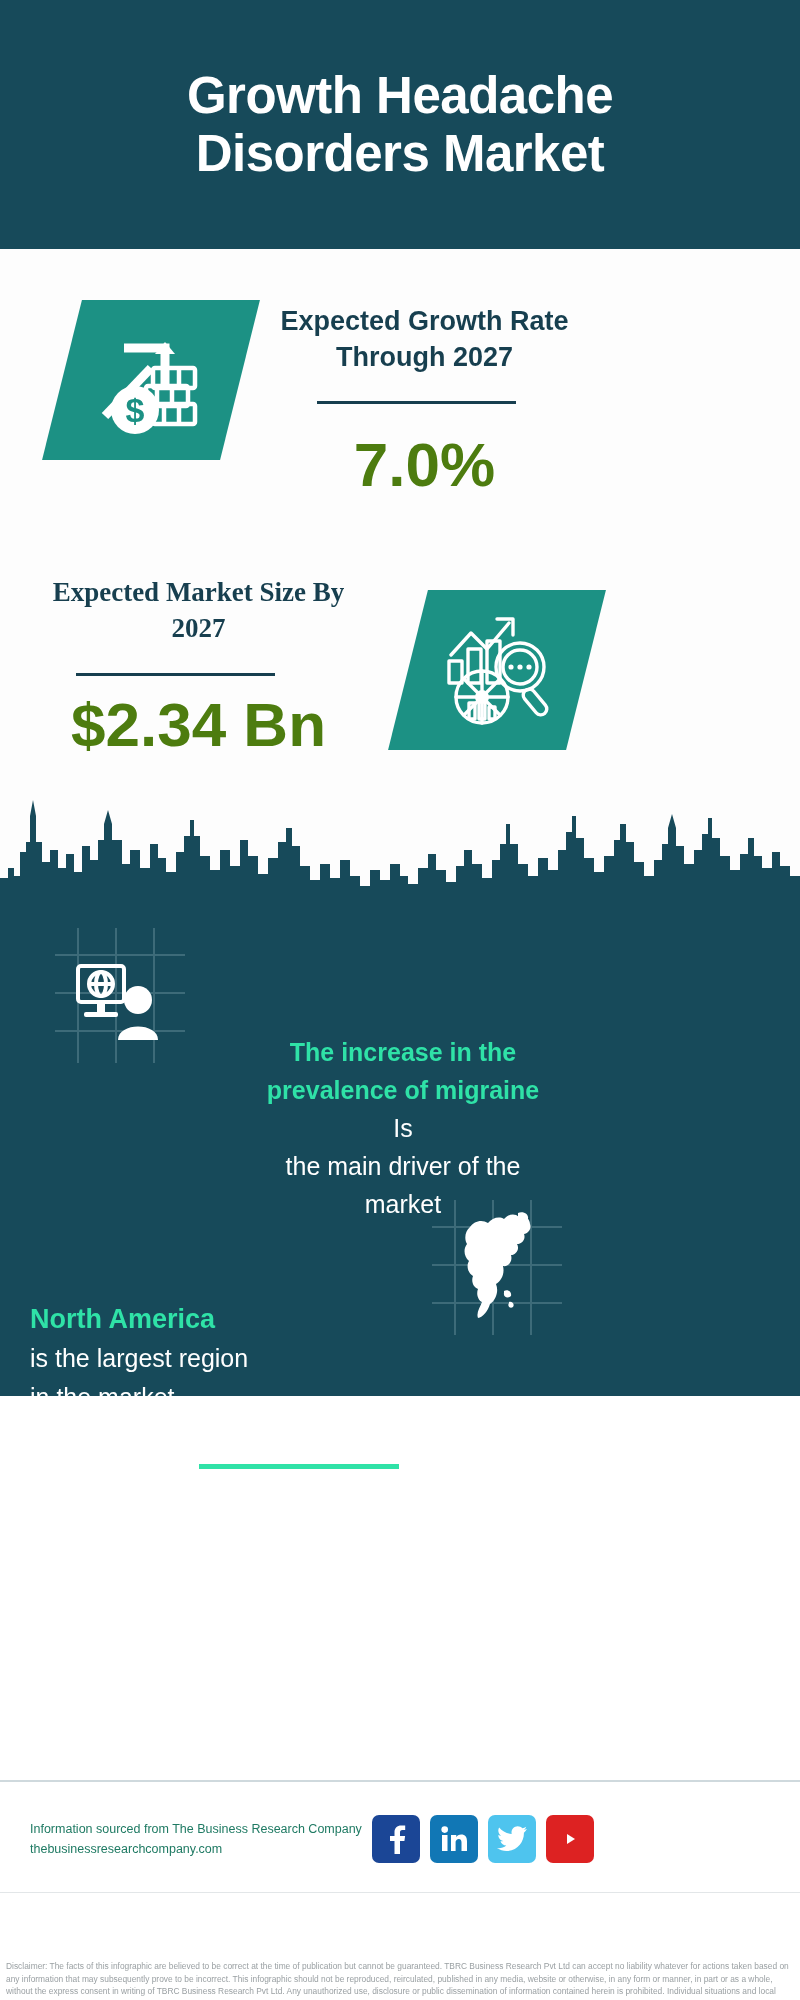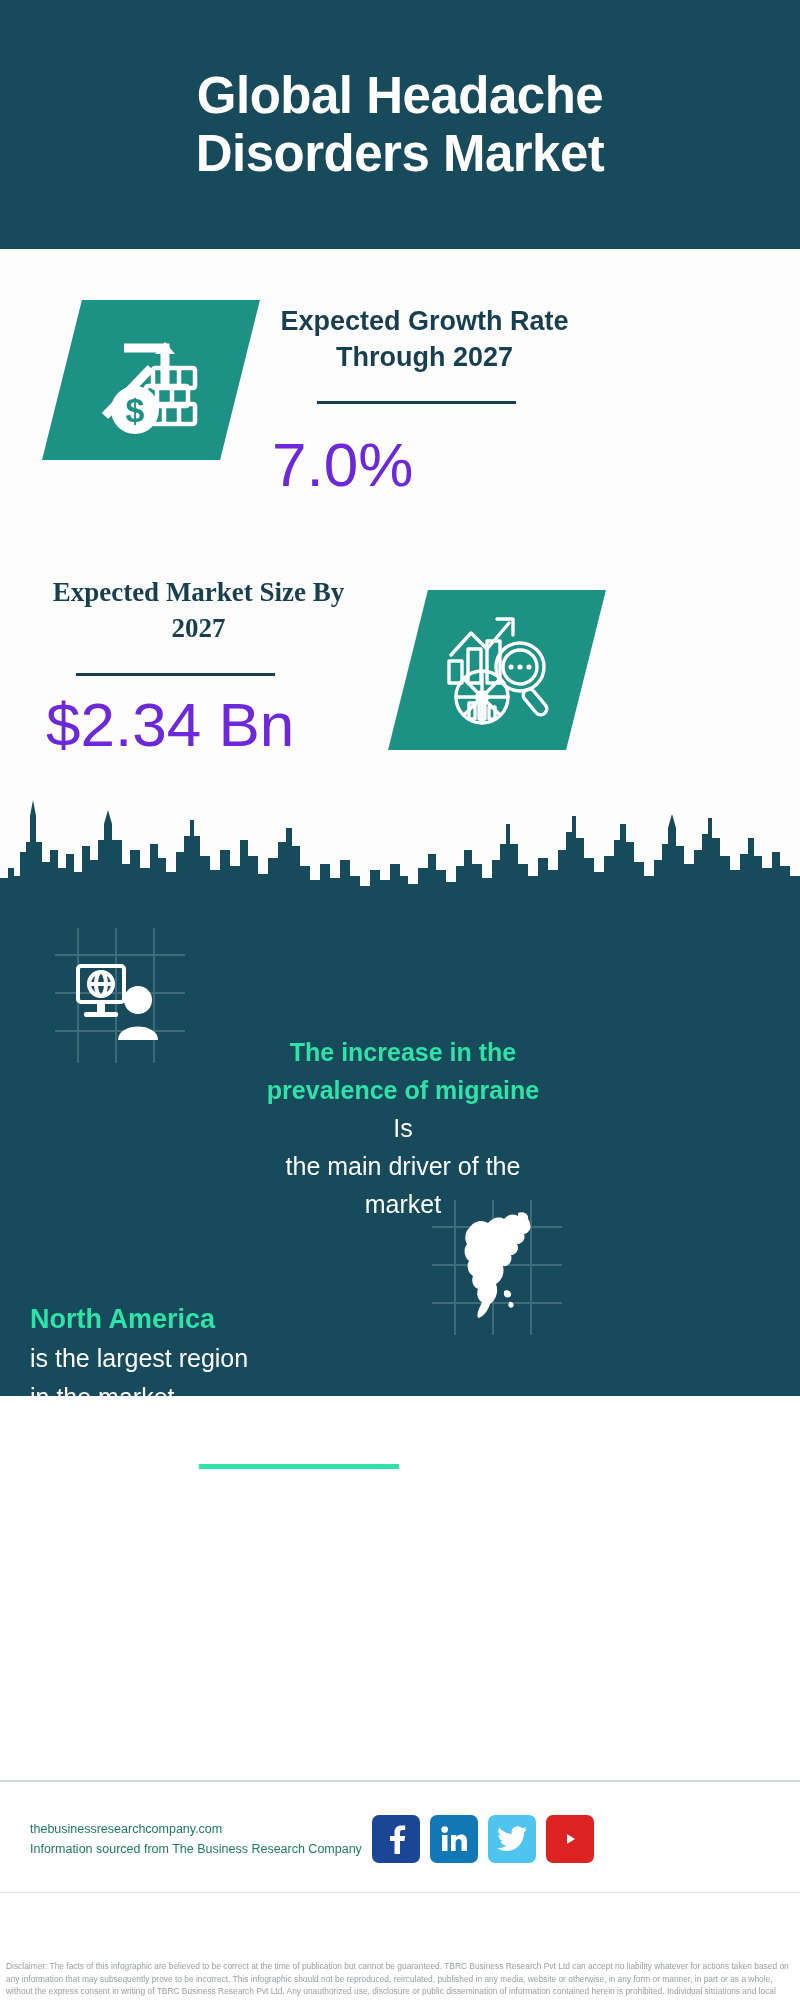--- a/index.html
+++ b/index.html
@@ -60,23 +60,24 @@
   .size-label{left:46px;top:574px;width:305px;font-family:Liberation Serif, serif;}
 
   .rule{
     position:absolute;height:3px;background:#173f4f;
   }
   .growth-rule{left:317px;top:401px;width:199px;}
   .size-rule{left:76px;top:673px;width:199px;}
 
   .big-value{
     position:absolute;
-    color:#6d28d9;
+    color:#4d7c0f;
     font-size:62px;
-    font-weight:normal;
+    font-weight:bold;
+    text-align:center;
     line-height:66px;
   }
   .growth-value{left:272px;top:432px;width:305px;}
   .size-value{left:46px;top:692px;width:305px;}
 
   
   .skyline{
     position:absolute;left:0;top:780px;width:800px;height:130px;
   }
   
@@ -130,21 +131,21 @@
   .disclaimer-sep{
     position:absolute;left:0;top:1892px;width:800px;height:1px;background:#e2e6e8;
   }
 </style>
 </head>
 <body>
 
 <div class="page">
 
   <div class="header">
-    <div class="header-title">Global Headache Disorders Market</div>
+    <div class="header-title">Growth Headache Disorders Market</div>
   </div>
 
   <div class="white-zone"></div>
 
   <div class="para growth-tile">
     <div class="ico">
       <svg width="120" height="112" viewBox="0 0 120 112" fill="none">
         <path d="M14 92 L60 44" stroke="#fff" stroke-width="9"></path>
         <path d="M33 24 L74 24 L74 64" stroke="#fff" stroke-width="9" fill="none" stroke-linejoin="miter"></path>
         <path d="M74 18 L84 30 L64 30 Z" fill="#fff"></path>
@@ -282,22 +283,22 @@
         C24 108 28 102 30 97 C26 95 24 89 26 84 C21 82 19 76 21 71 C16 68 14 61 17 56
         C12 52 11 44 15 39 C12 34 13 26 18 22 Z"></path>
       <path fill="#ffffff" d="M66 8 C71 6 77 9 76 14 C73 17 67 16 66 12 Z"></path>
       <path fill="#ffffff" d="M52 86 C56 84 60 87 59 91 C56 94 51 92 52 88 Z"></path>
       <path fill="#ffffff" d="M57 97 C60 96 63 99 61 102 C58 104 55 101 57 98 Z"></path>
     </svg>
   </div>
 
   <div class="footer">
     <div class="src-text" style="position:absolute;left:30px;top:37px;width:370px;">
+      <div>Information sourced from The Business Research Company</div>
       <div>thebusinessresearchcompany.com</div>
-      <div>Information sourced from The Business Research Company</div>
     </div>
 
     <div class="socials" style="position:absolute;left:372px;top:33px;">
       <a class="sq" style="background:#1b4696;">
         <svg width="26" height="30" viewBox="0 0 26 30">
             <path fill="#fff" d="M17 30V17h4.4l.7-5.1H17V8.6c0-1.5.4-2.5 2.5-2.5h2.7V1.6C21.7 1.5 20.1 1.4 18.2 1.4c-4 0-6.7 2.4-6.7 6.8v3.7H7v5.1h4.5V30H17z"></path>
           </svg>
       </a>
       <a class="sq" style="background:#1177b5;">
         <svg width="28" height="28" viewBox="0 0 28 28">

